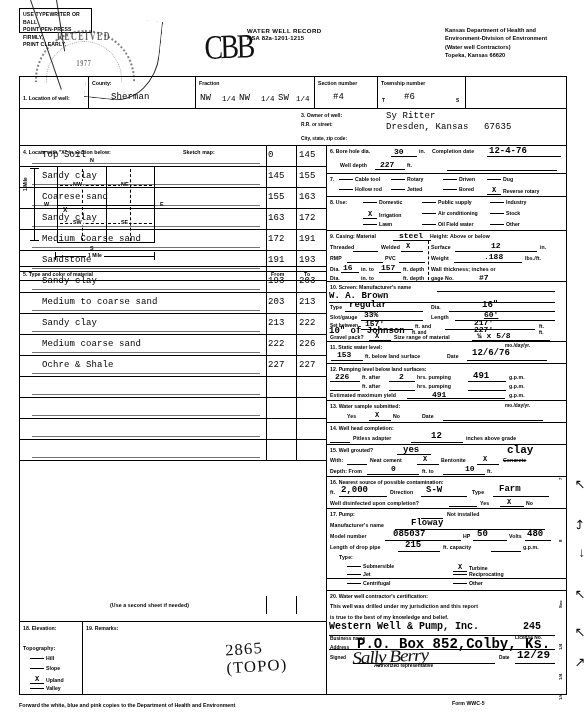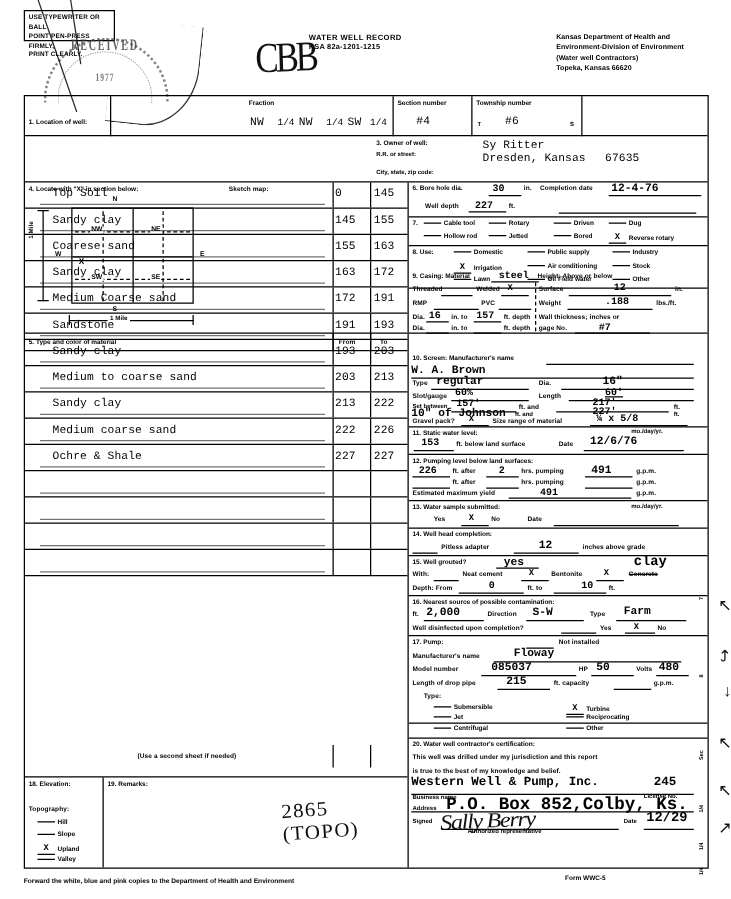--- a/index.html
+++ b/index.html
@@ -208,20 +208,24 @@
     <div>Environment-Division of Environment</div>
     <div>(Water well Contractors)</div>
     <div>Topeka, Kansas 66620</div>
   </div>
 
   <div id="frame">
 
     <div class="r1">
       <div class="cell" style="left:0; width:69px;">
         <span class="cap" style="top:18px;">1. Location of well:</span>
+      </div>
+      <div class="cell" style="left:69px; width:107px;">
+        <span class="cap">County:</span>
+        <span class="tw abs" style="left:22px; top:15px;">Sherman</span>
       </div>
       <div class="cell" style="left:176px; width:119px;">
         <span class="cap">Fraction</span>
         <span class="tw abs" style="left:4px; top:16px;">NW</span>
         <span class="tw-s abs" style="left:26px; top:18px;">1/4</span>
         <span class="tw abs" style="left:43px; top:16px;">NW</span>
         <span class="tw-s abs" style="left:65px; top:18px;">1/4</span>
         <span class="tw abs" style="left:82px; top:16px;">SW</span>
         <span class="tw-s abs" style="left:100px; top:18px;">1/4</span>
       </div>
@@ -490,21 +494,21 @@
 
         <span class="optline" style="left:36px; top:13px;"><span class="ckx">X</span><span>Irrigation</span></span>
         <span class="optline" style="left:95px; top:13px;"><span class="ck"></span><span>Air conditioning</span></span>
         <span class="optline" style="left:163px; top:13px;"><span class="ck"></span><span>Stock</span></span>
 
         <span class="optline" style="left:36px; top:24px;"><span class="ck"></span><span>Lawn</span></span>
         <span class="optline" style="left:95px; top:24px;"><span class="ck"></span><span>Oil Field water</span></span>
         <span class="optline" style="left:163px; top:24px;"><span class="ck"></span><span>Other</span></span>
       </div>
 
-      <div class="rsec" style="top:70px; height:51px;text-decoration:underline;">
+      <div class="rsec" style="top:85px; height:51px;text-decoration:underline;">
         <span class="hd">9. Casing:  Material</span>
         <span class="fill" style="left:72px; top:0px; font-size:8px;">steel</span>
         <div class="abs" style="left:66px; top:9px; width:38px; border-bottom:1px solid #000;"></div>
         <span class="lbl abs" style="left:103px; top:2px;">Height: Above or below</span>
 
         <div class="abs" style="left:101px; top:10px; bottom:1px; border-left:1.1px dashed #000;"></div>
 
         <span class="lbl abs" style="left:3px; top:13px;">Threaded</span>
         <div class="abs" style="left:26px; top:20px; width:25px; border-bottom:1px solid #000;"></div>
         <span class="lbl abs" style="left:54px; top:13px;">Welded</span>
@@ -550,21 +554,21 @@
         <div class="abs" style="left:2px; top:20px; width:226px; border-bottom:1px solid #000;"></div>
 
         <span class="lbl abs" style="left:3px; top:22px;">Type</span>
         <span class="fill" style="left:22px; top:18px; font-size:9px;">regular</span>
         <div class="abs" style="left:18px; top:29px; width:78px; border-bottom:1px solid #000;"></div>
         <span class="lbl abs" style="left:104px; top:22px;">Dia.</span>
         <span class="fill" style="left:155px; top:18px; font-size:9px;">16"</span>
         <div class="abs" style="left:122px; top:29px; width:106px; border-bottom:1px solid #000;"></div>
 
         <span class="lbl abs" style="left:3px; top:32px;">Slot/gauge</span>
-        <span class="fill" style="left:37px; top:28px; font-size:8px;">60%</span>
+        <span class="fill" style="left:37px; top:28px; font-size:8px;">33%</span>
         <div class="abs" style="left:34px; top:38px; width:62px; border-bottom:1px solid #000;"></div>
         <span class="lbl abs" style="left:104px; top:32px;">Length</span>
         <span class="fill" style="left:157px; top:28px; font-size:8px;text-decoration:underline;">60'</span>
         <div class="abs" style="left:128px; top:38px; width:100px; border-bottom:1px solid #000;"></div>
 
         <span class="lbl-s abs" style="left:3px; top:41px;">Set between</span>
         <span class="fill" style="left:38px; top:37px; font-size:8px;">157'</span>
         <span class="fill" style="left:2px; top:44px; font-size:9px;">10" of Johnson</span>
         <div class="abs" style="left:34px; top:47px; width:52px; border-bottom:1px solid #000;"></div>
         <span class="lbl abs" style="left:88px; top:41px;">ft. and</span>

